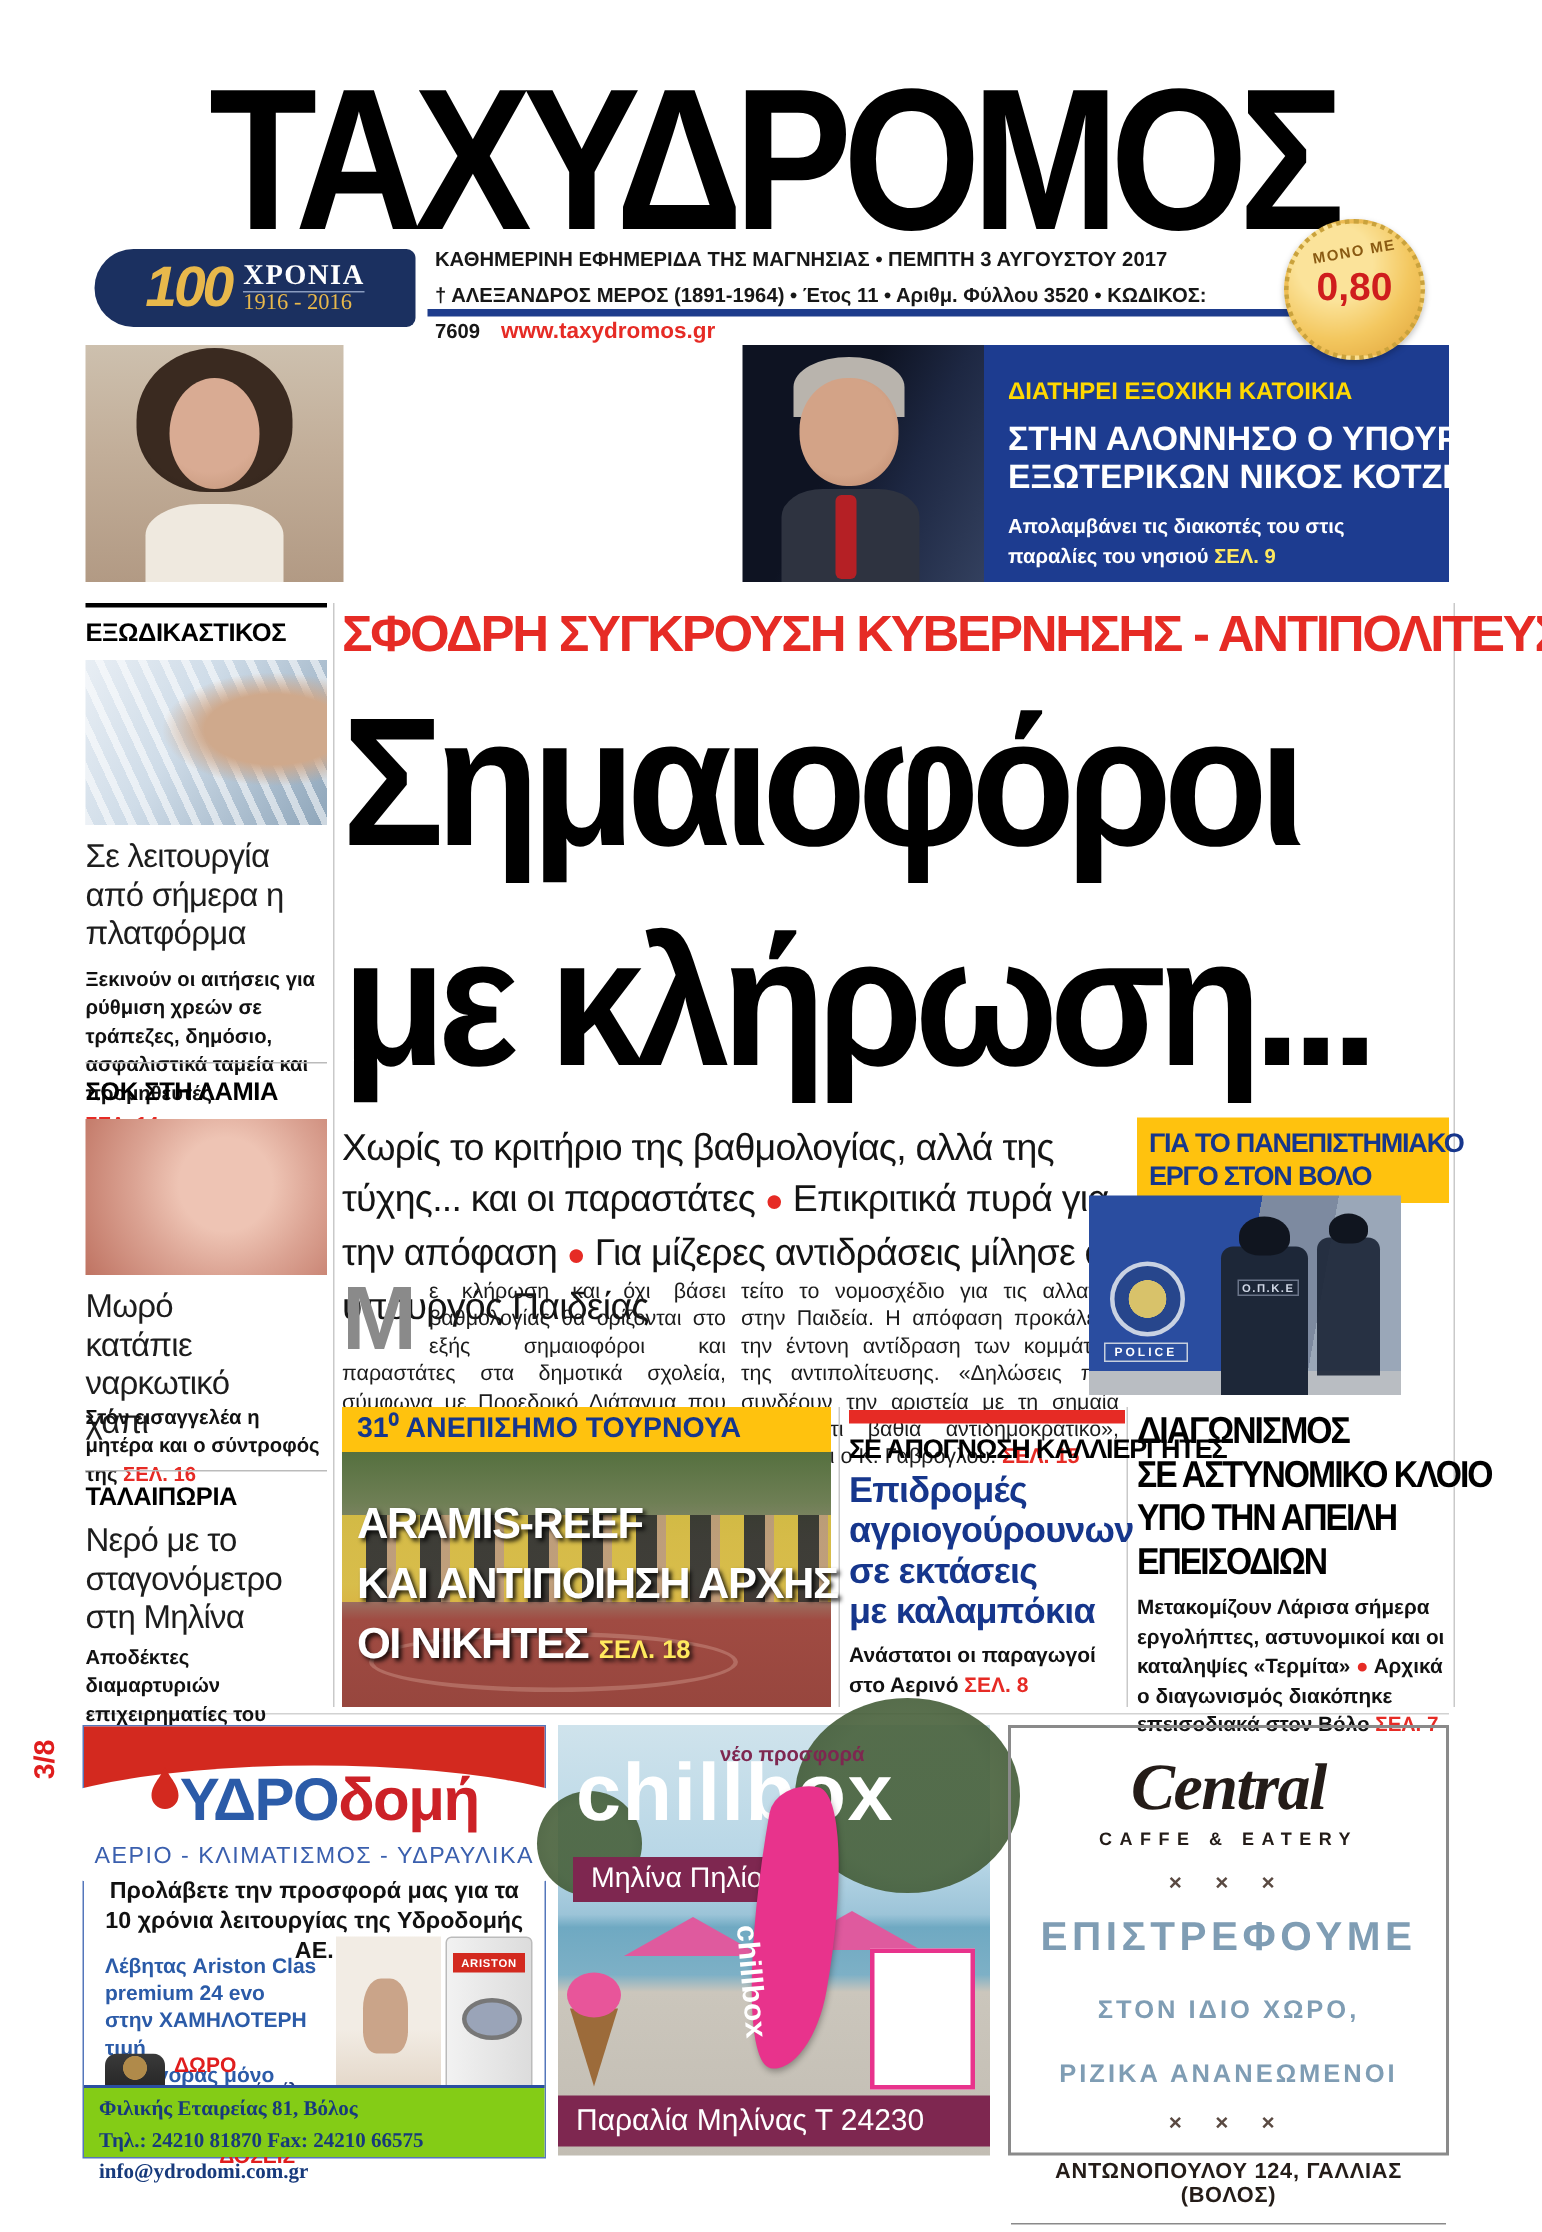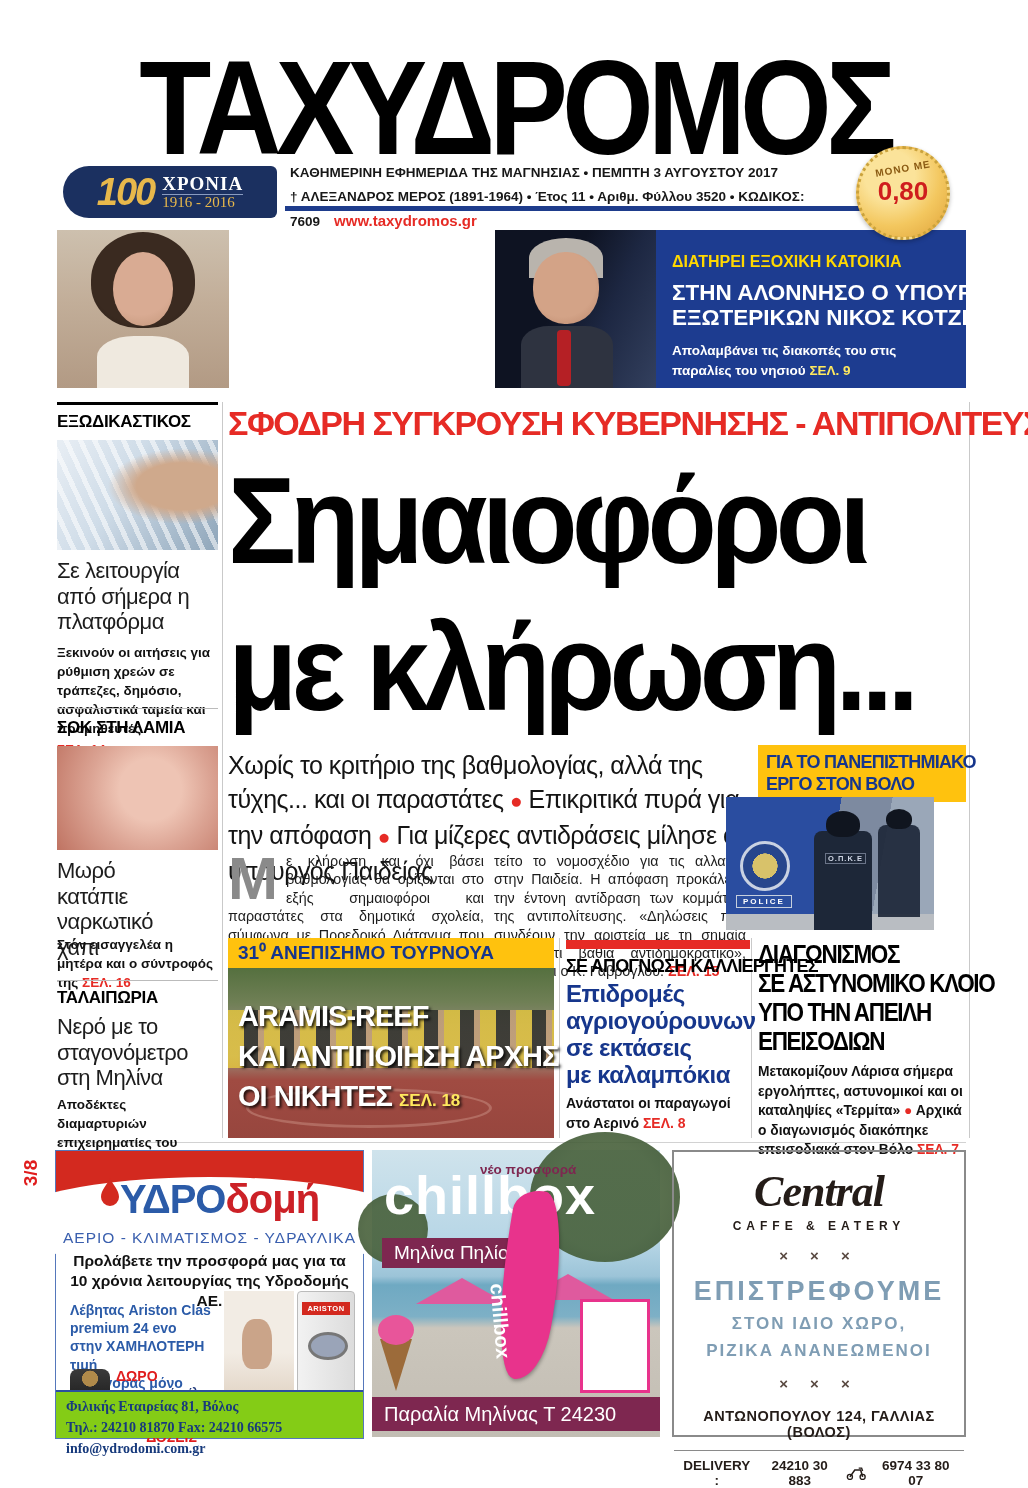--- a/index.html
+++ b/index.html
@@ -109,21 +109,21 @@
       border-right:16px solid transparent;border-top:52px solid #9c6b3a;}
   .cb-scoop{position:absolute;left:6px;bottom:92px;width:36px;height:30px;border-radius:50%;background:#e8559a;}
   .cb-foot{position:absolute;left:0;bottom:6px;width:100%;height:34px;background:#7e2750;color:#fff;
       font-size:20px;line-height:34px;padding-left:12px;box-sizing:border-box;}
   
   .ce{border:2px solid #8a8a8a;text-align:center;color:#241c18;}
   .ce-name{font-family:"Liberation Serif",serif;font-style:italic;font-weight:bold;font-size:44px;margin-top:14px;letter-spacing:-1px;}
   .ce-tag{font-size:12px;font-weight:bold;letter-spacing:5px;margin-top:2px;}
   .ce-x{color:#5a4a42;font-size:15px;letter-spacing:9px;margin-top:14px;font-weight:bold;}
   .ce-big{color:#7f9db4;font-size:27px;font-weight:800;letter-spacing:3px;margin-top:12px;}
-  .ce-med{color:#7f9db4;font-size:17px;font-weight:800;letter-spacing:2px;margin-top:7px;}
+  .ce-med{color:#7f9db4;font-size:17px;font-weight:800;letter-spacing:2px;margin-top:23px;}
   .ce-addr{font-size:14.5px;font-weight:800;letter-spacing:.5px;margin-top:16px;}
   .ce-row{border-top:1.5px solid #8a8a8a;margin-top:10px;padding:7px 6px;font-size:13.5px;font-weight:800;
       display:flex;align-items:center;justify-content:center;gap:6px;}
   .marker{color:#e01d1d;font-weight:800;font-size:19px;transform:rotate(-90deg);transform-origin:center;}
   
   .off{position:absolute;background:#1d2738;border-radius:8px 8px 0 0;}
   .helmet{position:absolute;background:#10151f;border-radius:50% 50% 40% 40%;}
   .vest-label{position:absolute;color:#cfd6e4;font-size:7.5px;font-weight:bold;border:1px solid #6a7488;padding:0 2px;letter-spacing:1px;}
   .van-label{position:absolute;background:#2b4fa0;color:#fff;font-size:8px;font-weight:bold;padding:1px 6px;letter-spacing:2px;border:1px solid #c6cfdd;}
 </style>

